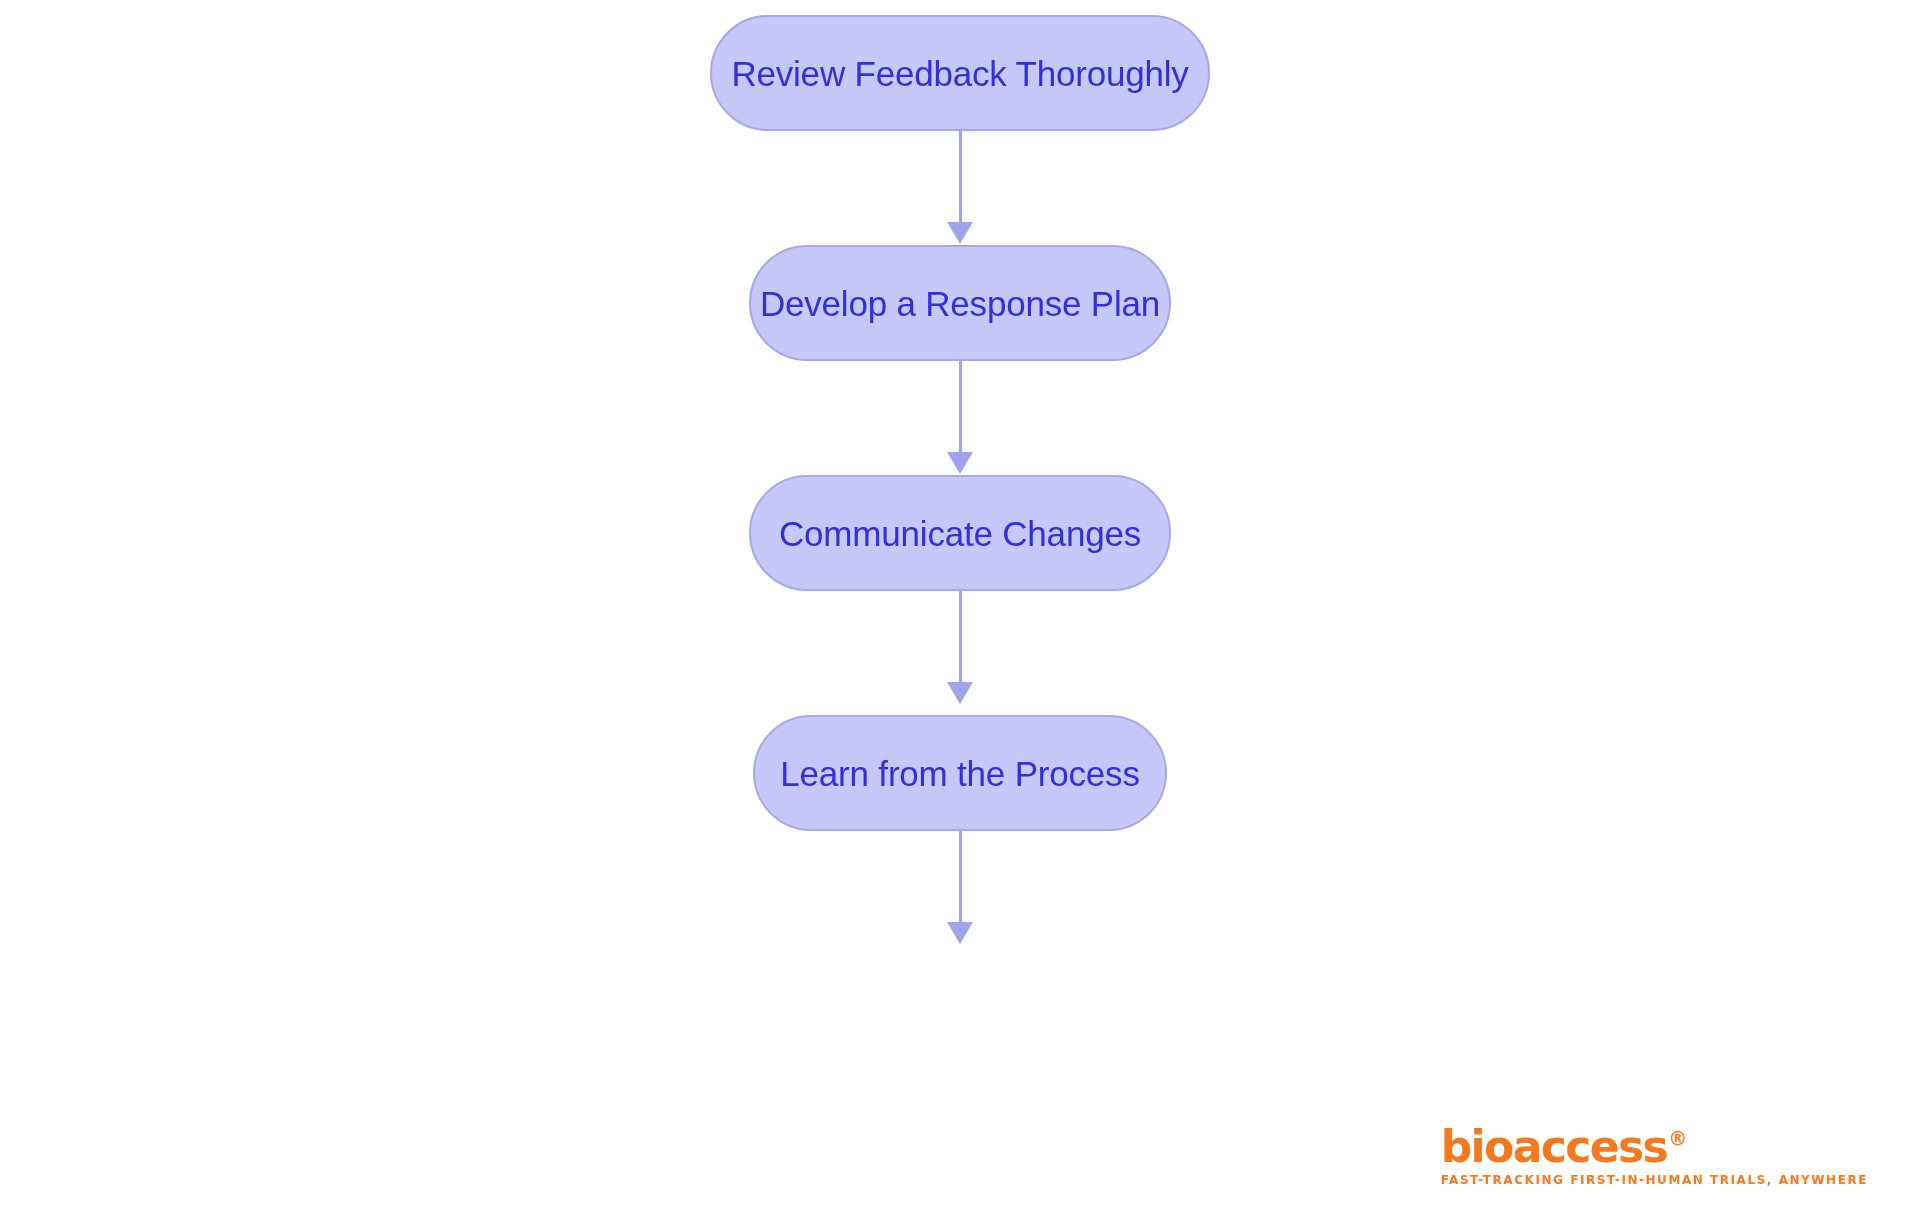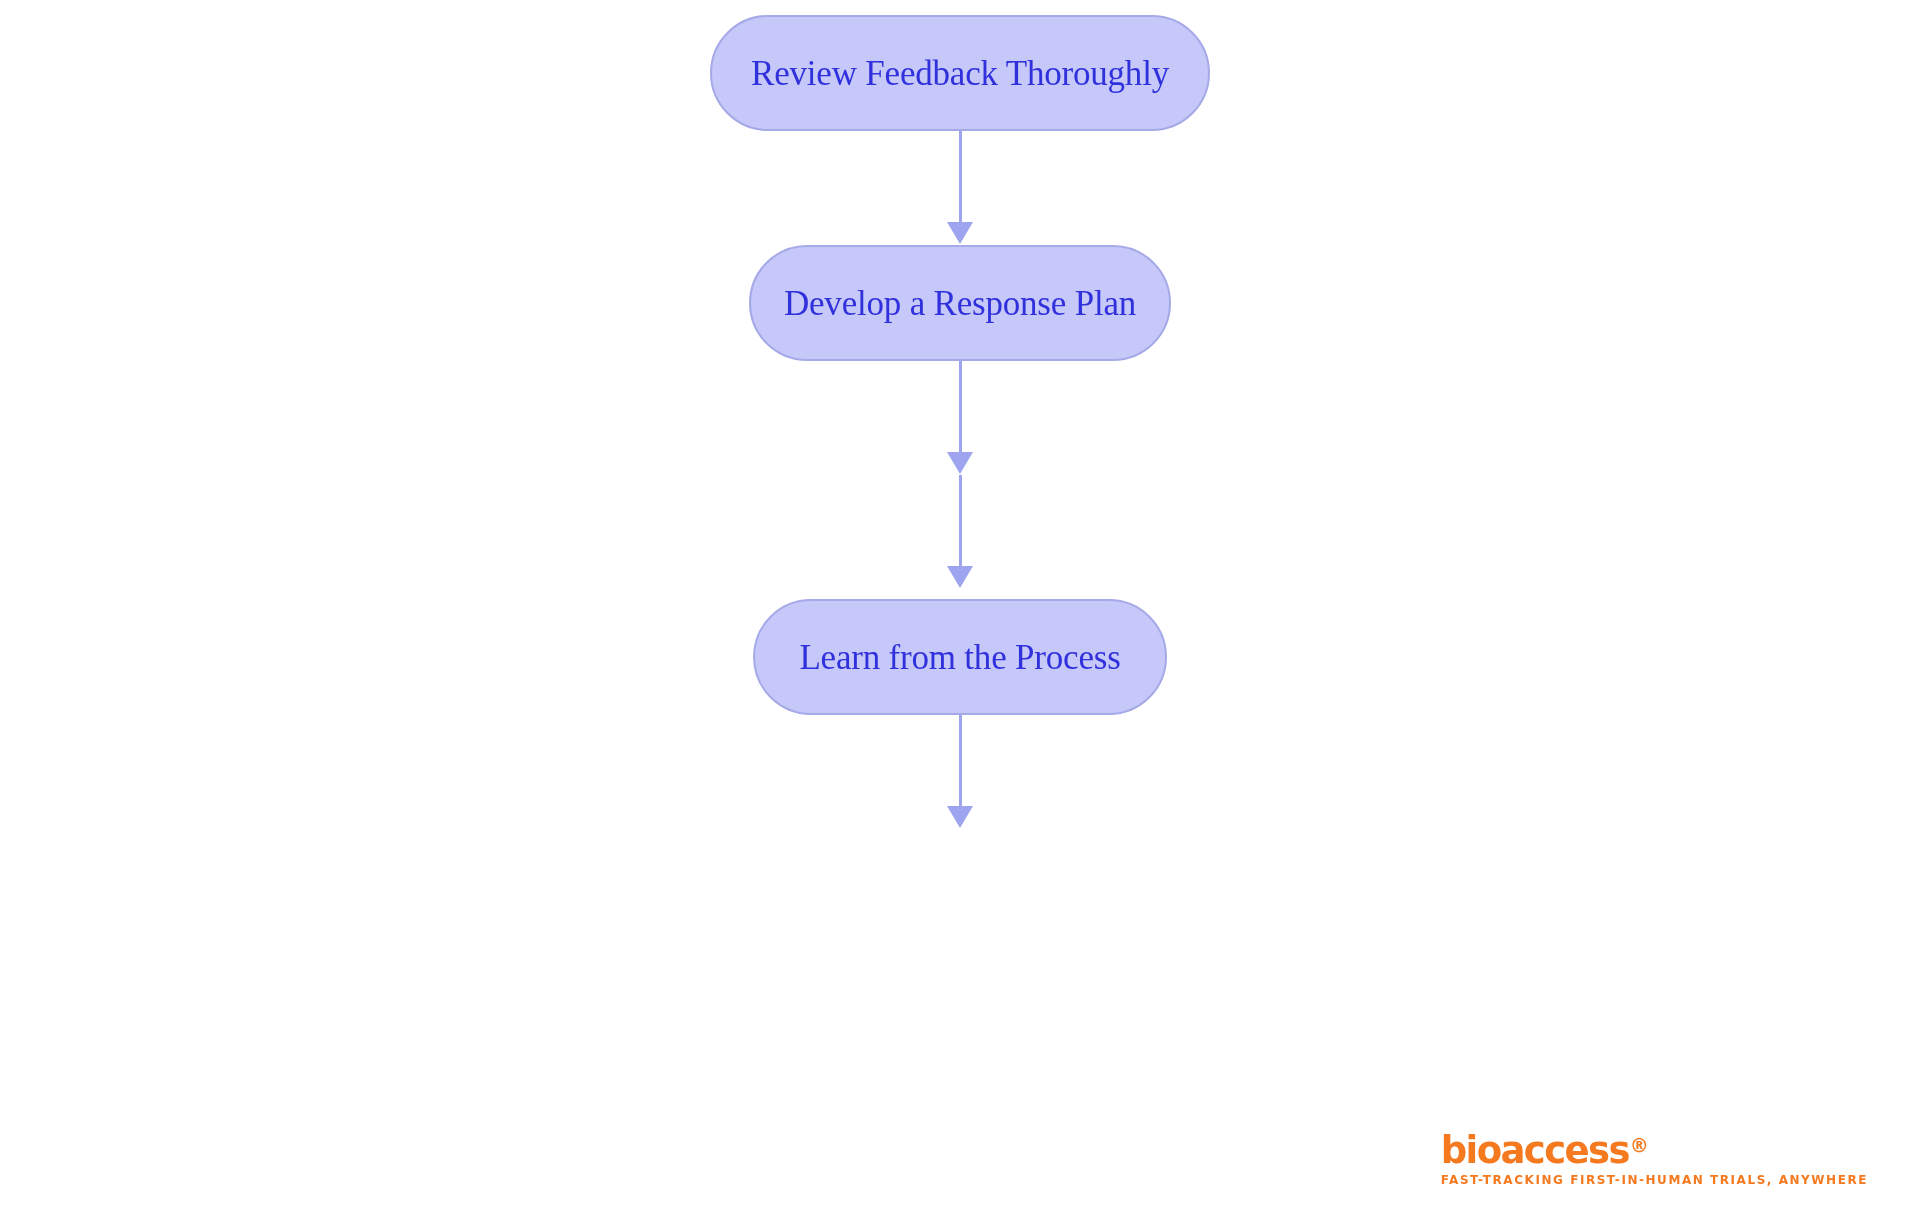--- a/index.html
+++ b/index.html
@@ -15,21 +15,20 @@
     font-family: "Liberation Sans", sans-serif;
   }
 
   
   #flowchart-canvas {
     position: absolute;
     left: 0;
     top: 0;
     width: 1920px;
     height: 1215px;
-    font-family: Liberation Serif, serif;
   }
 
   .flow-column {
     position: absolute;
     left: 0;
     top: 0;
     width: 1920px;
     display: flex;
     flex-direction: column;
     align-items: center;
@@ -94,21 +93,21 @@
     text-align: left;
     user-select: none;
   }
   .brand-wordmark-row {
     display: flex;
     align-items: flex-start;
     line-height: 1;
   }
   .brand-wordmark {
     color: #F4791F;
-    font-size: 37px;
+    font-size: 44px;
     font-weight: 700;
     letter-spacing: -1.6px;
     line-height: 0.95;
     font-family: "DejaVu Sans", sans-serif;
   }
   .brand-registered {
     color: #F4791F;
     font-size: 19px;
     font-weight: 700;
     line-height: 1;
@@ -144,20 +143,23 @@
 
     <div class="flow-node node-w-1">
       <span class="flow-node-label">Develop a Response Plan</span>
     </div>
 
     <div class="flow-connector">
       <div class="connector-line"></div>
       <div class="connector-arrowhead"></div>
     </div>
 
+    <div class="flow-node node-w-2">
+      <span class="flow-node-label">Communicate Changes</span>
+    </div>
 
     <div class="flow-connector">
       <div class="connector-line"></div>
       <div class="connector-arrowhead"></div>
     </div>
 
     <div class="flow-node node-w-3">
       <span class="flow-node-label">Learn from the Process</span>
     </div>
 

